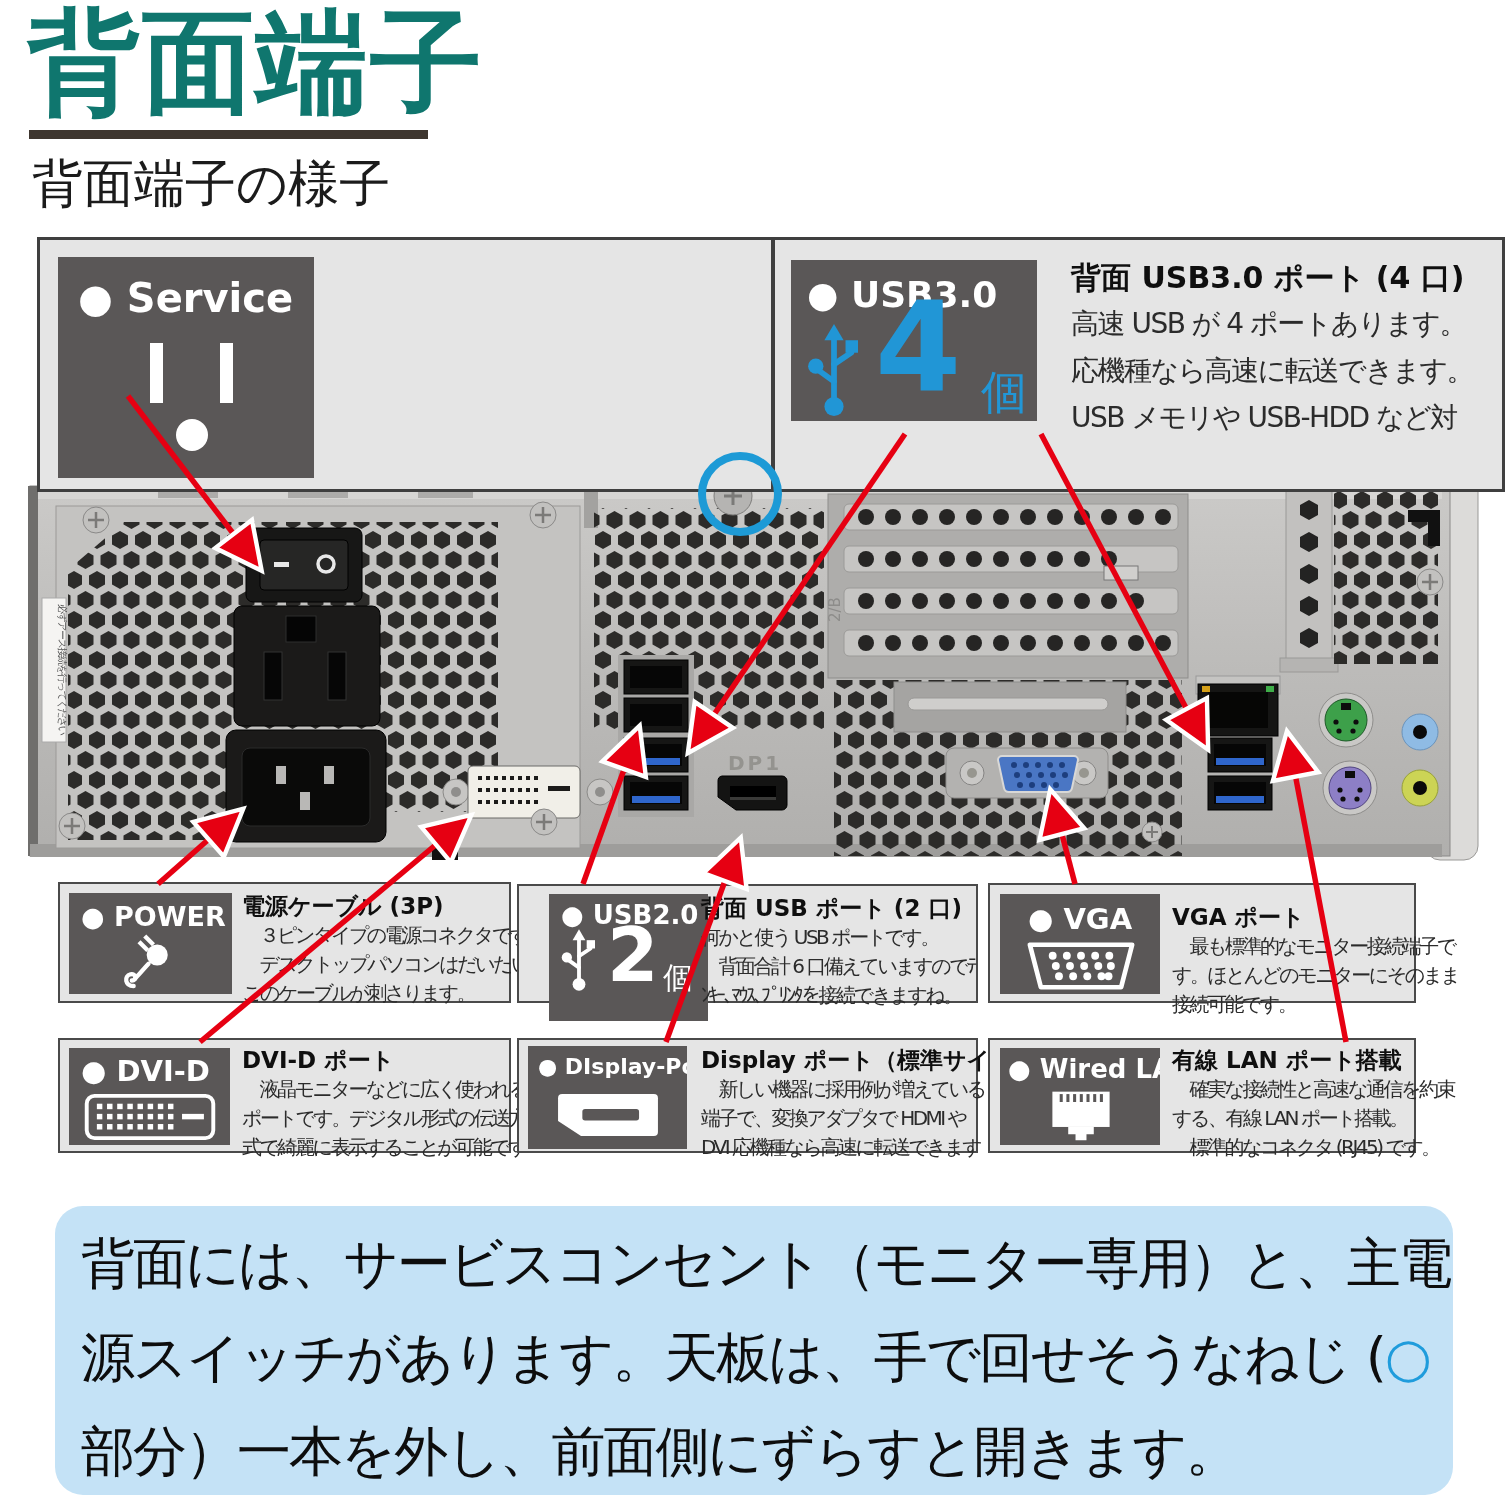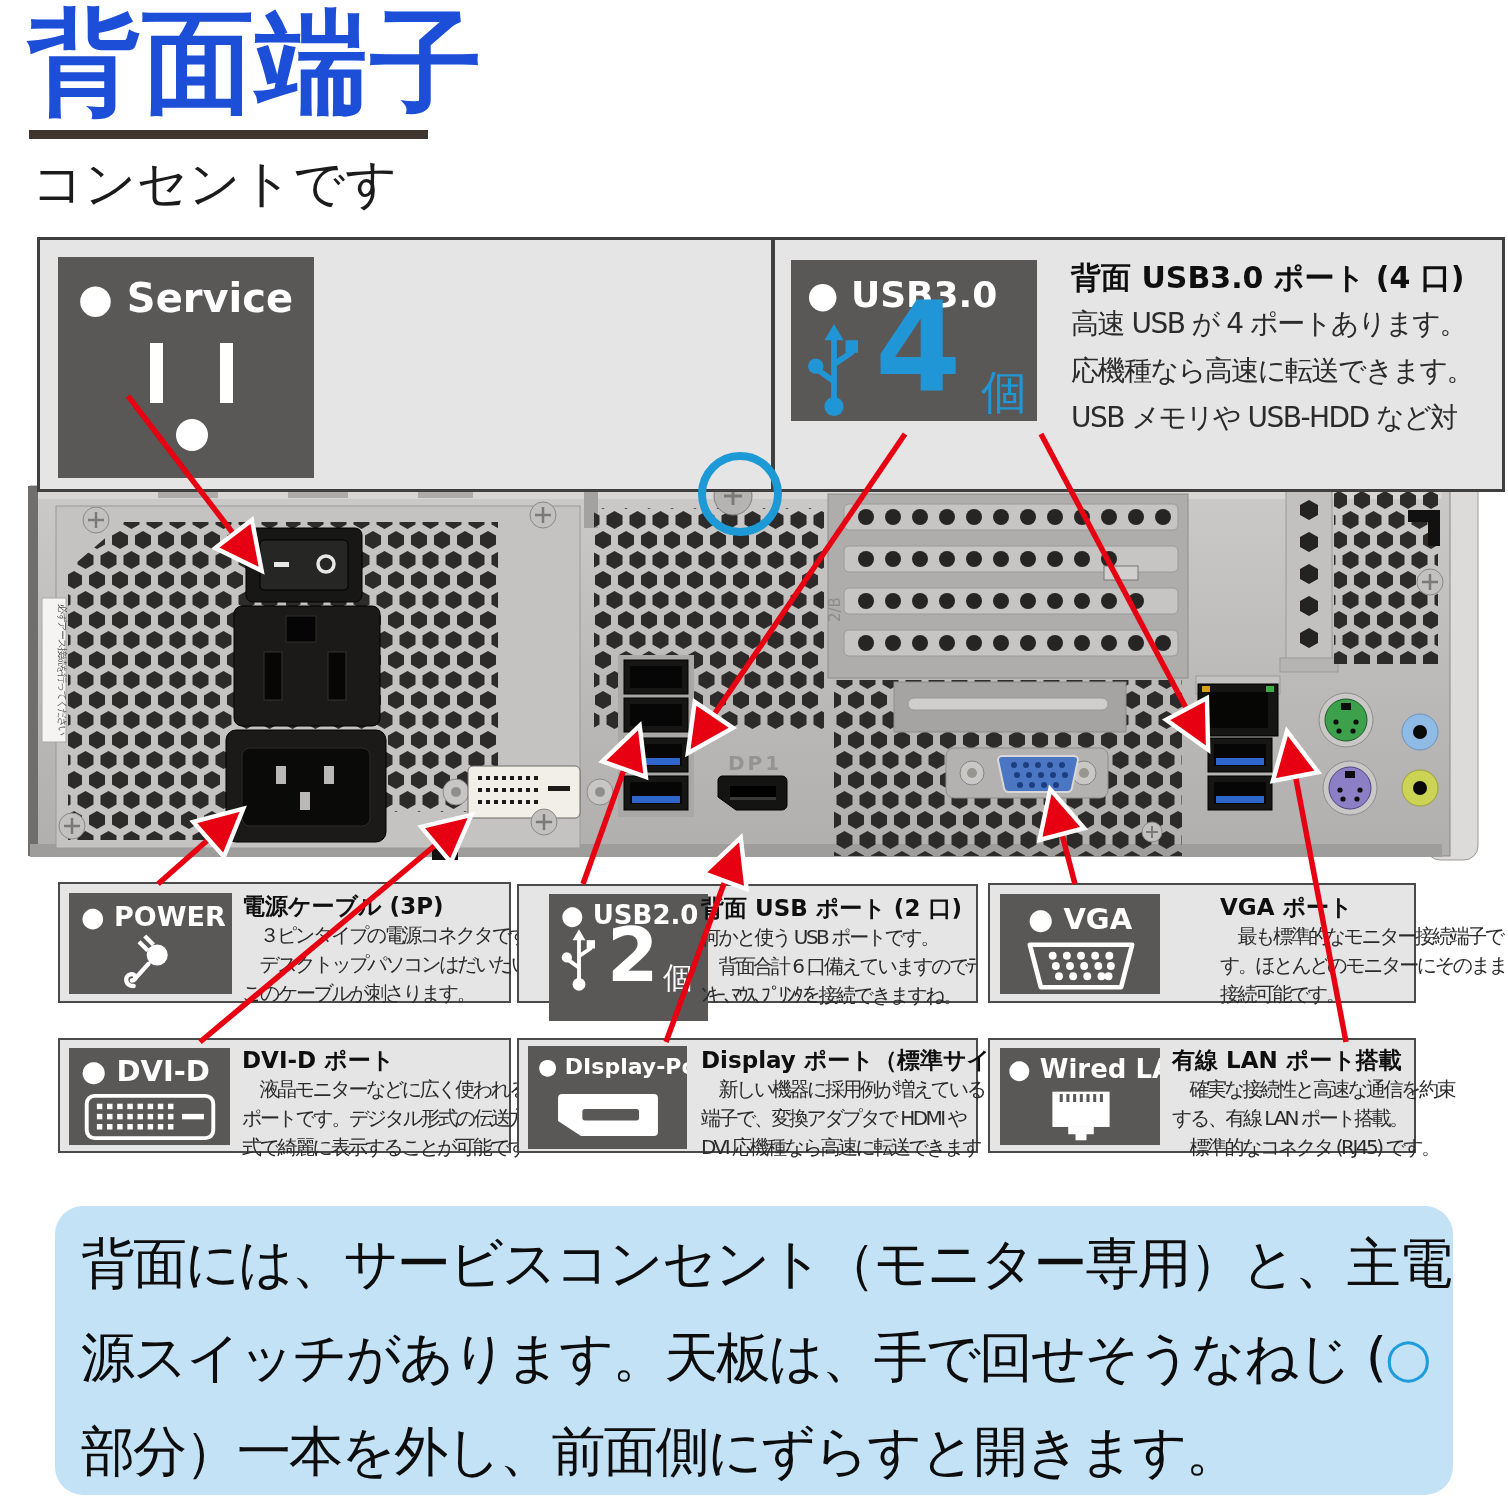--- a/index.html
+++ b/index.html
@@ -2,21 +2,21 @@
 <html><head>
 <meta charset="utf-8">
 <style>
   html,body{margin:0;padding:0;}
   body{
     width:1508px;height:1508px;position:relative;overflow:hidden;background:#ffffff;
     font-family:"DejaVu Sans","Liberation Sans",sans-serif;color:#1a1a1a;
   }
   .abs{position:absolute;}
   
-  .page-title{left:28px;top:4px;font-size:112px;font-weight:bold;letter-spacing:2px;color:#1d4ed8;line-height:1.05;}
+  .page-title{left:28px;top:4px;font-size:112px;font-weight:bold;letter-spacing:2px;color:#0f766e;line-height:1.05;}
   .title-rule{left:29px;top:130px;width:399px;height:9px;background:#3e362f;}
   .page-subtitle{left:32px;top:150px;font-size:51px;font-weight:400;color:#1b1b1b;}
   
   .co{position:absolute;background:#e5e5e5;border:3px solid #3f3f3f;box-sizing:border-box;}
   .co.small{border-width:2px;border-color:#4a4a4a;}
   .tile{position:absolute;background:#5a5757;color:#fff;overflow:hidden;}
   .tag{position:absolute;font-weight:bold;color:#fff;white-space:nowrap;}
   .txt{position:absolute;}
   .hd{font-weight:bold;color:#0f0f0f;white-space:nowrap;}
   .ln{color:#2b2b2b;white-space:pre;}
@@ -34,21 +34,21 @@
   .ring{left:698px;top:452px;width:68px;height:68px;border:8px solid #1d9ad6;border-radius:50%;z-index:40;}
   #photo{left:28px;top:470px;z-index:10;}
   #arrows{left:0;top:0;z-index:60;pointer-events:none;}
   .boxes{z-index:20;}
 </style>
 </head>
 <body>
 
 <div class="abs page-title">背面端子</div>
 <div class="abs title-rule"></div>
-<div class="abs page-subtitle">コンセントです</div>
+<div class="abs page-subtitle">背面端子の様子</div>
 
 <svg id="photo" class="abs" width="1452" height="402" viewBox="0 0 1452 402">
   <defs>
     <pattern id="hx" width="23" height="40" patternUnits="userSpaceOnUse">
       <polygon points="11.5,1 19.5,5.5 19.5,14.5 11.5,19 3.5,14.5 3.5,5.5" fill="#2c2b29"></polygon>
       <polygon points="0,21 8,25.5 8,34.5 0,39 -8,34.5 -8,25.5" fill="#2c2b29"></polygon>
       <polygon points="23,21 31,25.5 31,34.5 23,39 15,34.5 15,25.5" fill="#2c2b29"></polygon>
     </pattern>
     <linearGradient id="bodyGrad" x1="0" y1="0" x2="0" y2="1">
       <stop offset="0" stop-color="#cbcac8"></stop>
@@ -430,21 +430,21 @@
             <circle cx="97" cy="33" r="5"></circle>
             <circle cx="113" cy="33" r="5"></circle>
           <circle cx="47" cy="46" r="5"></circle>
             <circle cx="65" cy="46" r="5"></circle>
             <circle cx="83" cy="46" r="5"></circle>
             <circle cx="101" cy="46" r="5"></circle>
             <circle cx="110" cy="46" r="5"></circle>
         </g>
       </svg>
     </div>
-    <div class="txt" style="left:182px;top:7px;width:242px;margin-left:48px;">
+    <div class="txt" style="left:182px;top:17px;width:242px;">
       <div class="hd">VGA ポート</div>
       <div class="ln">　最も標準的なモニター接続端子で</div>
       <div class="ln">す。ほとんどのモニターにそのまま</div>
       <div class="ln">接続可能です。</div>
     </div>
   </div>
 
   <div class="co small" style="left:58px;top:1038px;width:453px;height:115px;">
     <div class="tile" style="left:9px;top:8px;width:161px;height:97px;">
       <div class="tag" style="left:12px;top:6px;font-size:29px;">● DVI-D</div>

